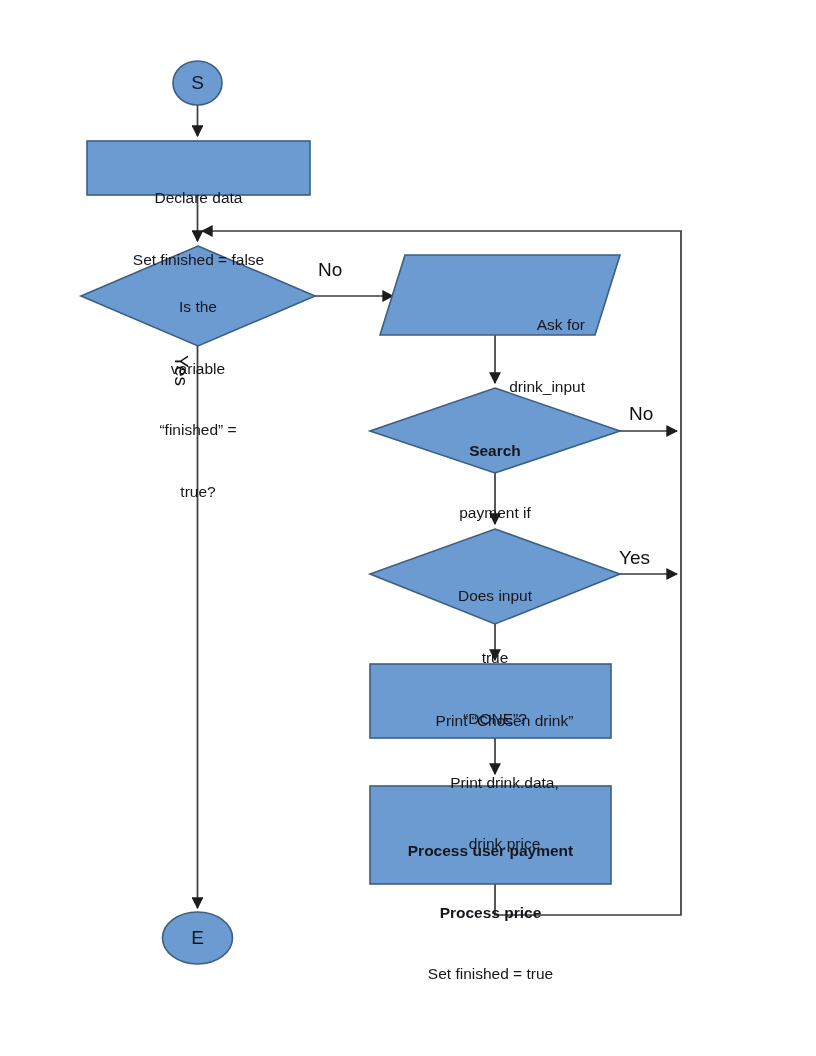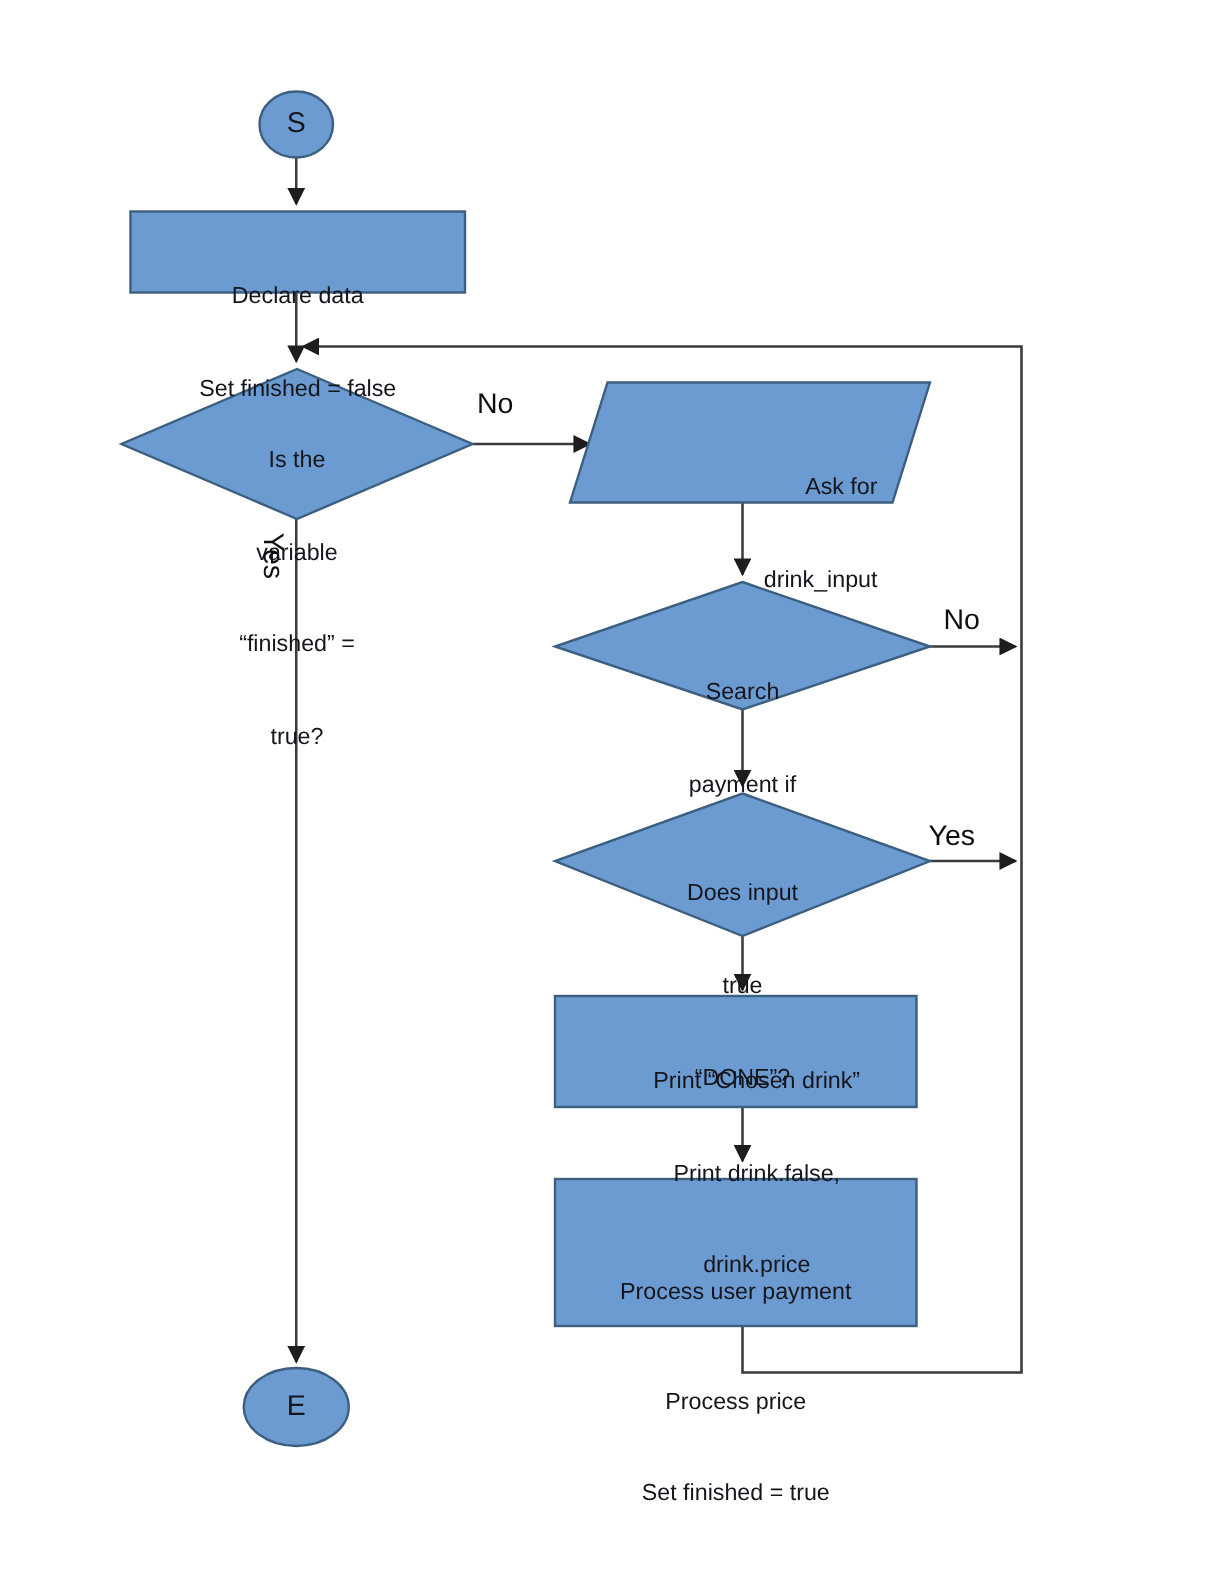--- a/index.html
+++ b/index.html
@@ -37,21 +37,21 @@
   .node-text {
     position: absolute;
     text-align: center;
     color: #15161c;
     font-family: "Liberation Sans", sans-serif;
     font-size: 15.5px;
     line-height: 20.5px;
     white-space: pre;
     pointer-events: none;
   }
-  .node-text .b { font-weight: normal; margin-top: 11px; }
+  .node-text .b { font-weight: bold; }
   .terminal-text {
     font-size: 19px;
     line-height: 22px;
   }
   .edge-label {
     position: absolute;
     color: #0d0e12;
     font-family: "Liberation Sans", sans-serif;
     font-size: 19px;
     line-height: 21px;
@@ -140,21 +140,21 @@
   </div>
 
   <div class="node-text" style="left:410px; top:545px; width:170px;">
     <div>Does input</div>
     <div>true</div>
     <div>“DONE”?</div>
   </div>
 
   <div class="node-text" style="left:384px; top:670px; width:241px;">
     <div>Print “Chosen drink”</div>
-    <div>Print drink.false,</div>
+    <div>Print drink.data,</div>
     <div>drink.price</div>
   </div>
 
   <div class="node-text" style="left:370px; top:800px; width:241px;">
     <div class="b">Process user payment</div>
     <div class="b">Process price</div>
     <div>Set finished = true</div>
   </div>
 
   <div class="node-text terminal-text" style="left:163px; top:927px; width:69px;">E</div>

